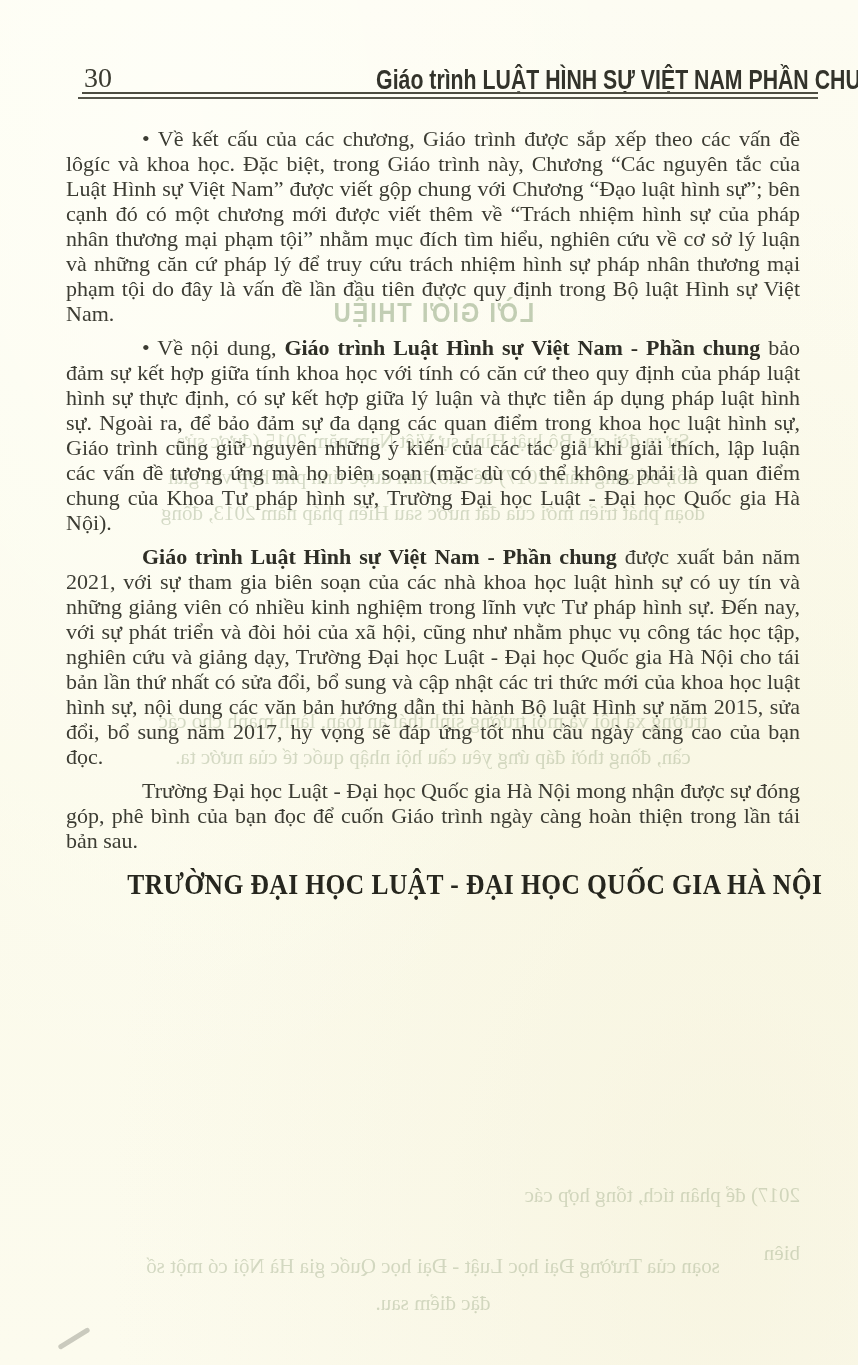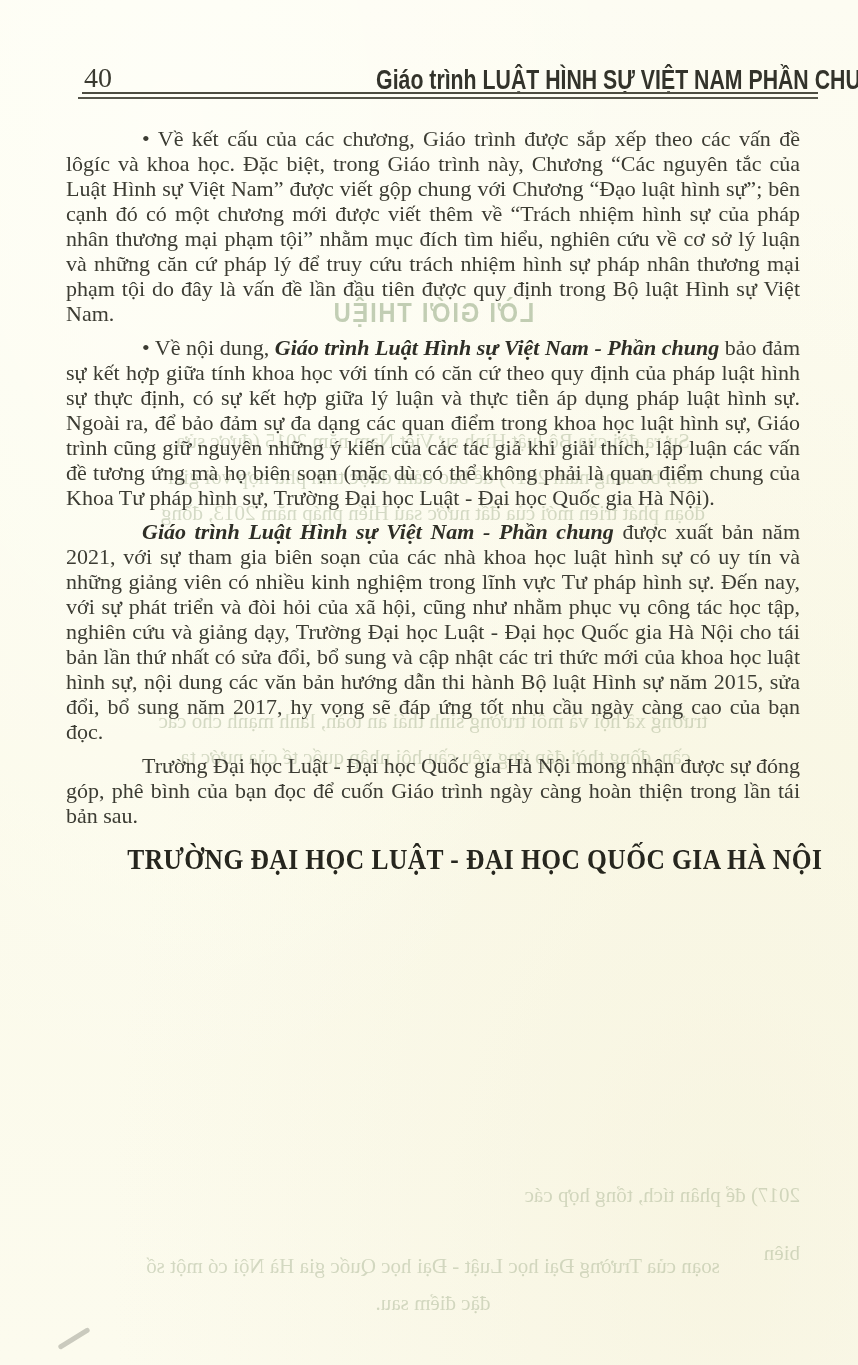--- a/index.html
+++ b/index.html
@@ -22,21 +22,21 @@
             letter-spacing:0px;}
   .rule{position:absolute;height:2px;background:#4c4c40;}
   .rule-a{top:92px;left:82px;right:40px;}
   .rule-b{top:97px;left:78px;right:40px;height:2px;background:#55554a;}
 
   
   .bodywrap{position:absolute;left:66px;top:126px;width:734px;z-index:2;}
   .para{margin:0 0 9px 0;font-size:22px;line-height:25px;color:#3c3c33;
         text-align:justify;text-indent:76px;}
   .para:last-child{margin-bottom:0;}
-  .bi{font-weight:bold;font-style:italic;color:#2e2e26;}
+  .bi{font-weight:bold;color:#2e2e26;}
   .signoff{margin-top:14px;text-align:center;white-space:nowrap;}
   .signoff-inner{display:inline-block;transform:scaleX(0.85);transform-origin:50% 50%;
         font-weight:bold;font-size:30px;color:#26261e;letter-spacing:0.5px;
         font-family:"Liberation Serif", serif;}
 
   
   .ghost{position:absolute;left:66px;right:58px;z-index:1;
          transform:scaleX(-1);
          font-family:"Liberation Serif", serif;font-size:21px;line-height:26px;
          color:rgba(130,150,108,0.33);text-align:center;white-space:nowrap;
@@ -48,21 +48,21 @@
 
   .smudge{position:absolute;left:56px;top:1336px;width:36px;height:5px;
           background:#8f8f82;opacity:.45;transform:rotate(-32deg);border-radius:3px;}
 </style>
 </head>
 <body>
 
 <div class="page">
 
   <header>
-    <div class="pagenum">40</div>
+    <div class="pagenum">30</div>
     <div class="runtitle"><span class="rt-inner"><span>Giáo trình </span><span>LUẬT HÌNH SỰ VIỆT NAM PHẦN CHUNG</span></span></div>
     <div class="rule rule-a"></div>
     <div class="rule rule-b"></div>
   </header>
 
   <main class="bodywrap">
     <div id="paras">
         <p class="para"><span>• Về kết cấu của các chương, Giáo trình được sắp xếp theo các vấn đề lôgíc và khoa học. Đặc biệt, trong Giáo trình này, Chương “Các nguyên tắc của Luật Hình sự Việt Nam” được viết gộp chung với Chương “Đạo luật hình sự”; bên cạnh đó có một chương mới được viết thêm về “Trách nhiệm hình sự của pháp nhân thương mại phạm tội” nhằm mục đích tìm hiểu, nghiên cứu về cơ sở lý luận và những căn cứ pháp lý để truy cứu trách nhiệm hình sự pháp nhân thương mại phạm tội do đây là vấn đề lần đầu tiên được quy định trong Bộ luật Hình sự Việt Nam.</span></p>
         <p class="para"><span>• Về nội dung, </span><span class="bi">Giáo trình Luật Hình sự Việt Nam - Phần chung</span><span> bảo đảm sự kết hợp giữa tính khoa học với tính có căn cứ theo quy định của pháp luật hình sự thực định, có sự kết hợp giữa lý luận và thực tiễn áp dụng pháp luật hình sự. Ngoài ra, để bảo đảm sự đa dạng các quan điểm trong khoa học luật hình sự, Giáo trình cũng giữ nguyên những ý kiến của các tác giả khi giải thích, lập luận các vấn đề tương ứng mà họ biên soạn (mặc dù có thể không phải là quan điểm chung của Khoa Tư pháp hình sự, Trường Đại học Luật - Đại học Quốc gia Hà Nội).</span></p>
         <p class="para"><span class="bi">Giáo trình Luật Hình sự Việt Nam - Phần chung</span><span> được xuất bản năm 2021, với sự tham gia biên soạn của các nhà khoa học luật hình sự có uy tín và những giảng viên có nhiều kinh nghiệm trong lĩnh vực Tư pháp hình sự. Đến nay, với sự phát triển và đòi hỏi của xã hội, cũng như nhằm phục vụ công tác học tập, nghiên cứu và giảng dạy, Trường Đại học Luật - Đại học Quốc gia Hà Nội cho tái bản lần thứ nhất có sửa đổi, bổ sung và cập nhật các tri thức mới của khoa học luật hình sự, nội dung các văn bản hướng dẫn thi hành Bộ luật Hình sự năm 2015, sửa đổi, bổ sung năm 2017, hy vọng sẽ đáp ứng tốt nhu cầu ngày càng cao của bạn đọc.</span></p>

